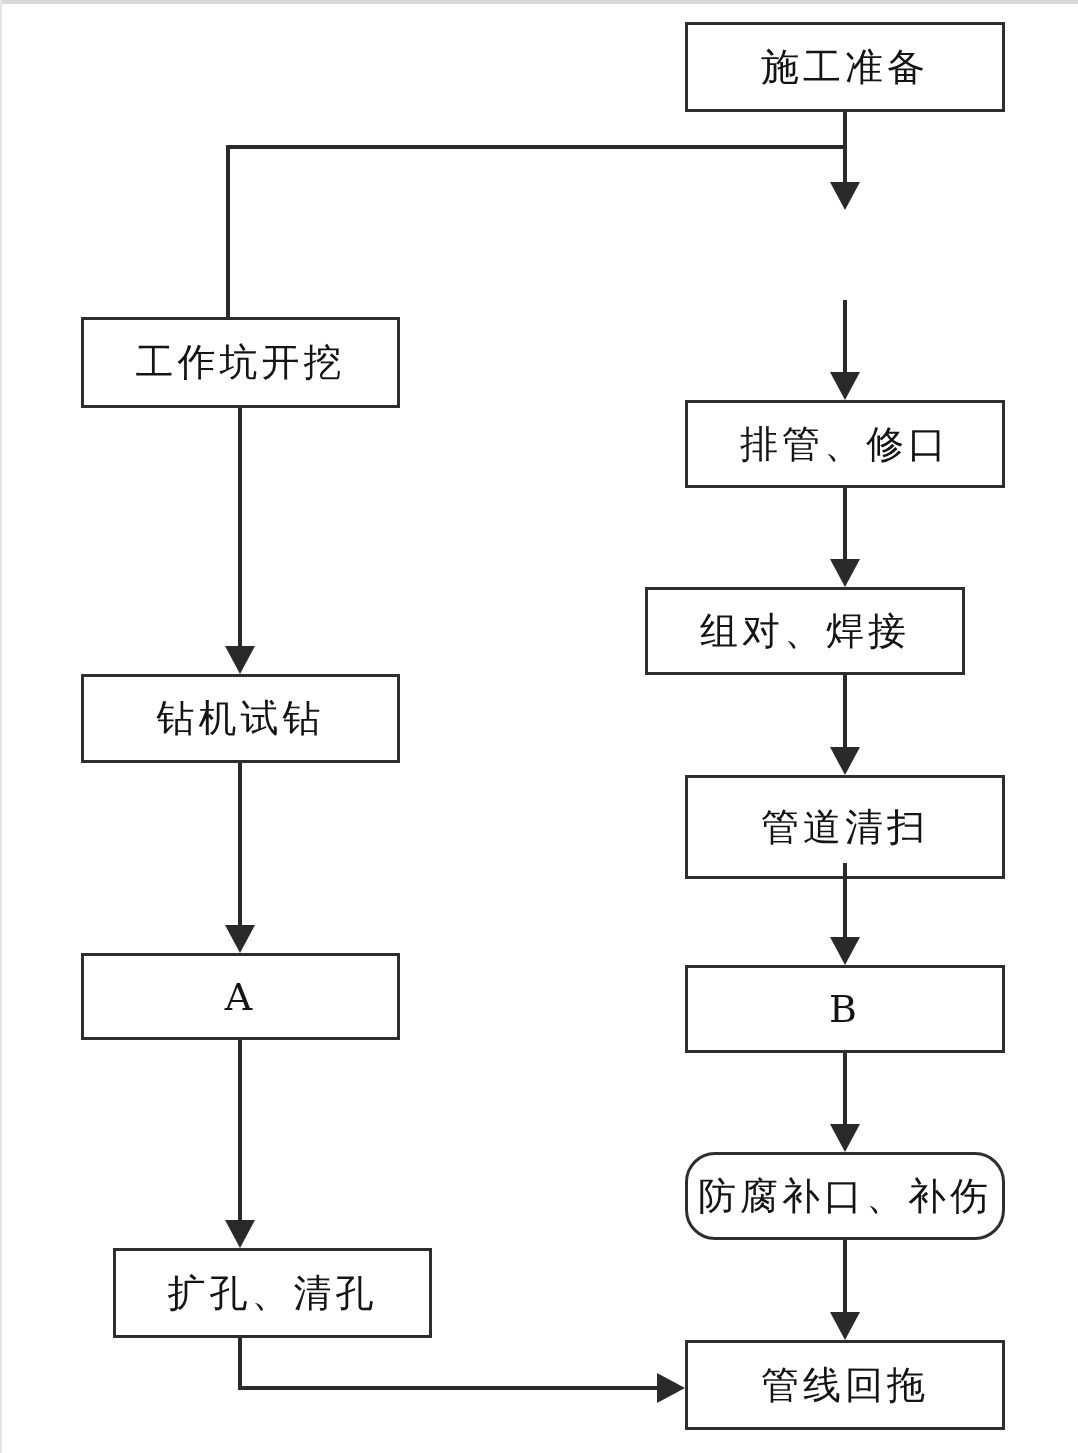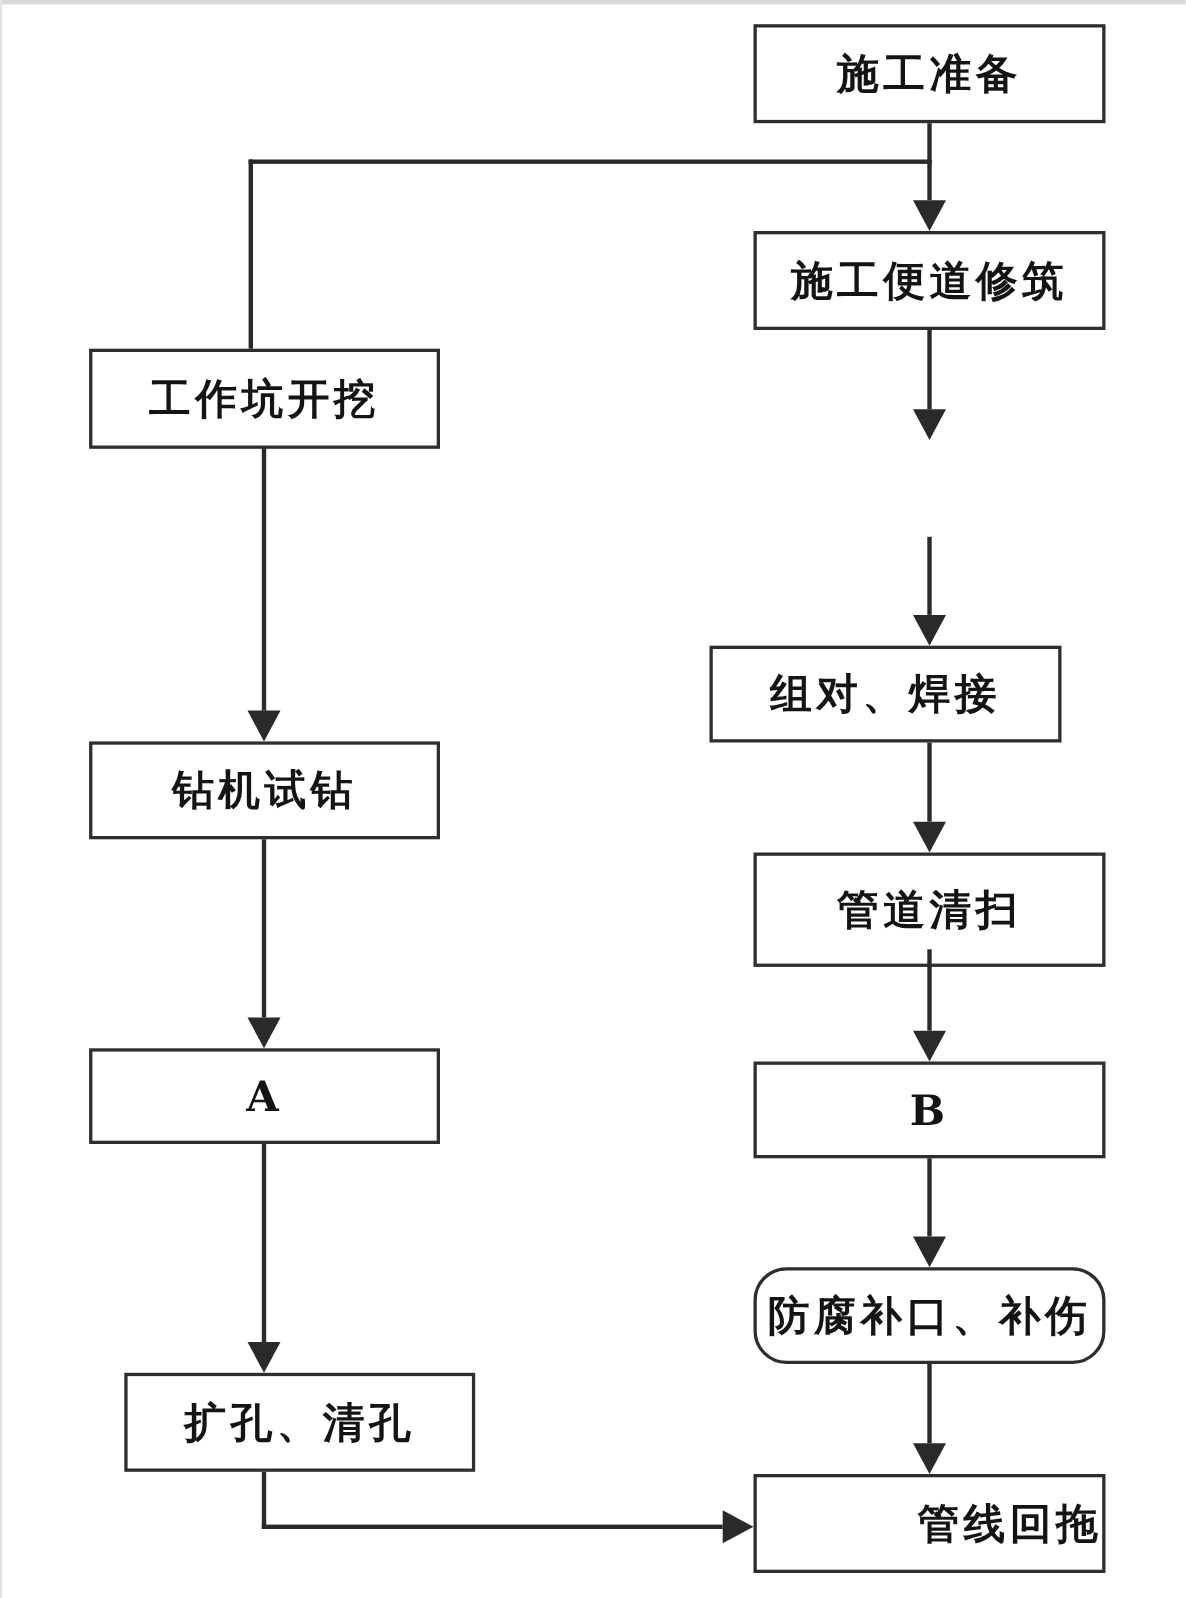--- a/index.html
+++ b/index.html
@@ -23,21 +23,21 @@
     position: absolute;
     box-sizing: border-box;
     border: 3px solid #2e2e2e;
     background: #ffffff;
     display: flex;
     align-items: center;
     justify-content: center;
   }
   .node-label {
     font-size: 38px;
-    font-weight: bold;
+    font-weight: normal;
     color: #141414;
     letter-spacing: 4px;
     white-space: nowrap;
   }
   .vline { position: absolute; width: 4px; background: #2a2a2a; }
   .hline { position: absolute; height: 4px; background: #2a2a2a; }
   .arrow-down {
     position: absolute; width: 0; height: 0;
     border-left: 15px solid transparent;
     border-right: 15px solid transparent;
@@ -51,21 +51,21 @@
   }
 
   
   #b-prep     { left: 685px; top: 22px;   width: 320px; height: 90px; }
   #b-road     { left: 685px; top: 210px;  width: 320px; height: 90px; }
   #b-pipe     { left: 685px; top: 400px;  width: 320px; height: 88px; }
   #b-weld     { left: 645px; top: 587px;  width: 320px; height: 88px; }
   #b-clean    { left: 685px; top: 775px;  width: 320px; height: 104px; }
   #b-nodeB    { left: 685px; top: 965px;  width: 320px; height: 88px; }
   #b-anticorr { left: 685px; top: 1152px; width: 320px; height: 88px; border-radius: 30px; }
-  #b-pullback { left: 685px; top: 1340px; width: 320px; height: 90px; justify-content: flex-end; }
+  #b-pullback { left: 685px; top: 1340px; width: 320px; height: 90px; }
   
   #b-pit      { left: 81px;  top: 317px;  width: 319px; height: 91px; }
   #b-drill    { left: 81px;  top: 674px;  width: 319px; height: 89px; }
   #b-nodeA    { left: 81px;  top: 953px;  width: 319px; height: 87px; }
   #b-ream     { left: 81px;  top: 1248px; width: 319px; height: 90px; margin-left: 32px; }
 
   
   #v-r1 { left: 843px; top: 112px;  height: 70px; }
   #a-r1 { left: 830px; top: 182px; }
   #v-r2 { left: 843px; top: 300px;  height: 72px; }
@@ -102,22 +102,22 @@
 <body>
 
 <div class="canvas">
 
   <div class="edge-strip-top"></div>
   <div class="edge-strip-left"></div>
 
   <div class="node" id="b-prep">
     <span class="node-label">施工准备</span>
   </div>
-  <div class="node" id="b-road">
-    <span class="node-label">施工便道修筑</span>
+  <div class="node" id="b-pipe">
+    <span class="node-label">排管、修口</span>
   </div>
   <div class="node" id="b-weld">
     <span class="node-label">组对、焊接</span>
   </div>
   <div class="node" id="b-clean">
     <span class="node-label">管道清扫</span>
   </div>
   <div class="node" id="b-nodeB">
     <span class="node-label">B</span>
   </div>

